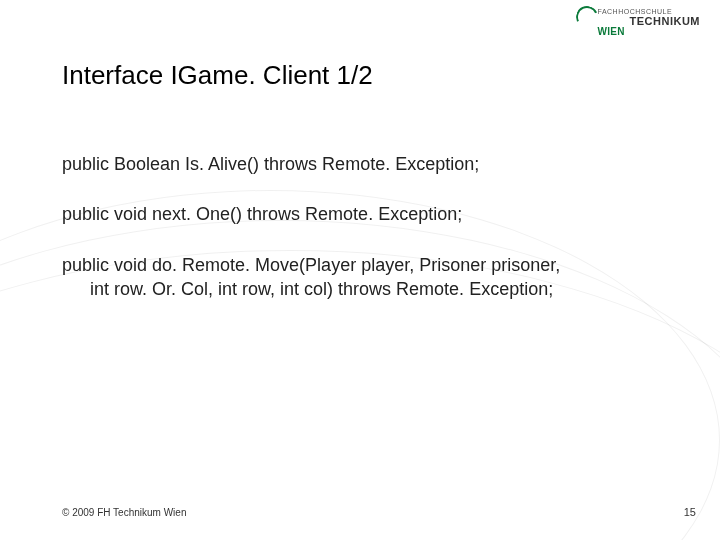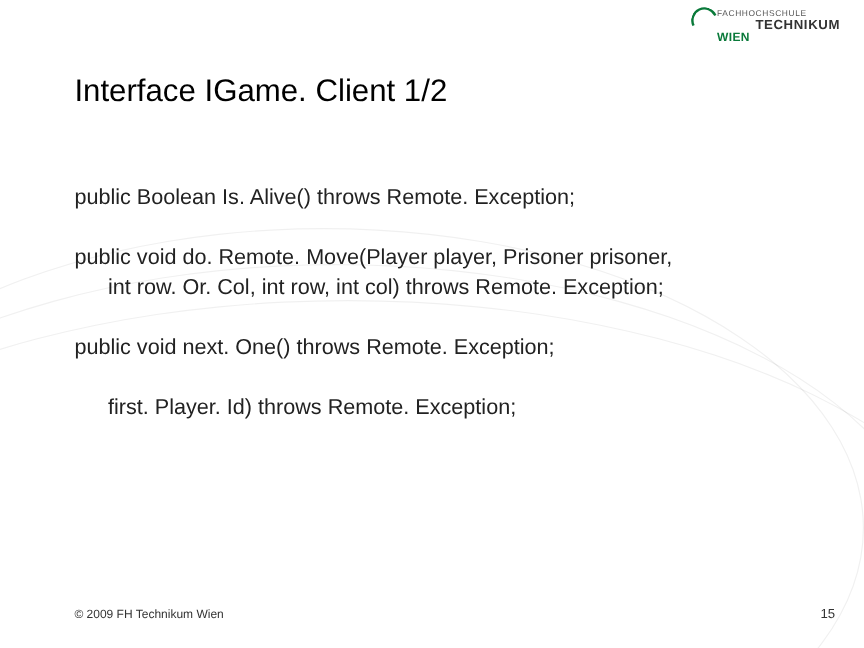--- a/index.html
+++ b/index.html
@@ -123,25 +123,24 @@
   <div class="logo-bot">WIEN</div>
 </div>
 
 <h1 class="title">Interface IGame. Client 1/2</h1>
 
 <div class="body">
   <div class="para">
     <span>public Boolean Is. Alive() throws Remote. Exception;</span>
   </div>
   <div class="para">
+    <span>public void next. One() throws Remote. Exception;</span>
+  </div>
+  <div class="para">
     <span>public void do. Remote. Move(Player player, Prisoner prisoner,</span>
     <span class="indent">int row. Or. Col, int row, int col) throws Remote. Exception;</span>
   </div>
   <div class="para">
-    <span>public void next. One() throws Remote. Exception;</span>
-  </div>
-  <div class="para">
-    <span class="indent">first. Player. Id) throws Remote. Exception;</span>
   </div>
 </div>
 
 <div class="footer-left">© 2009 FH Technikum Wien</div>
 <div class="footer-right">15</div>
 
 </body></html>

